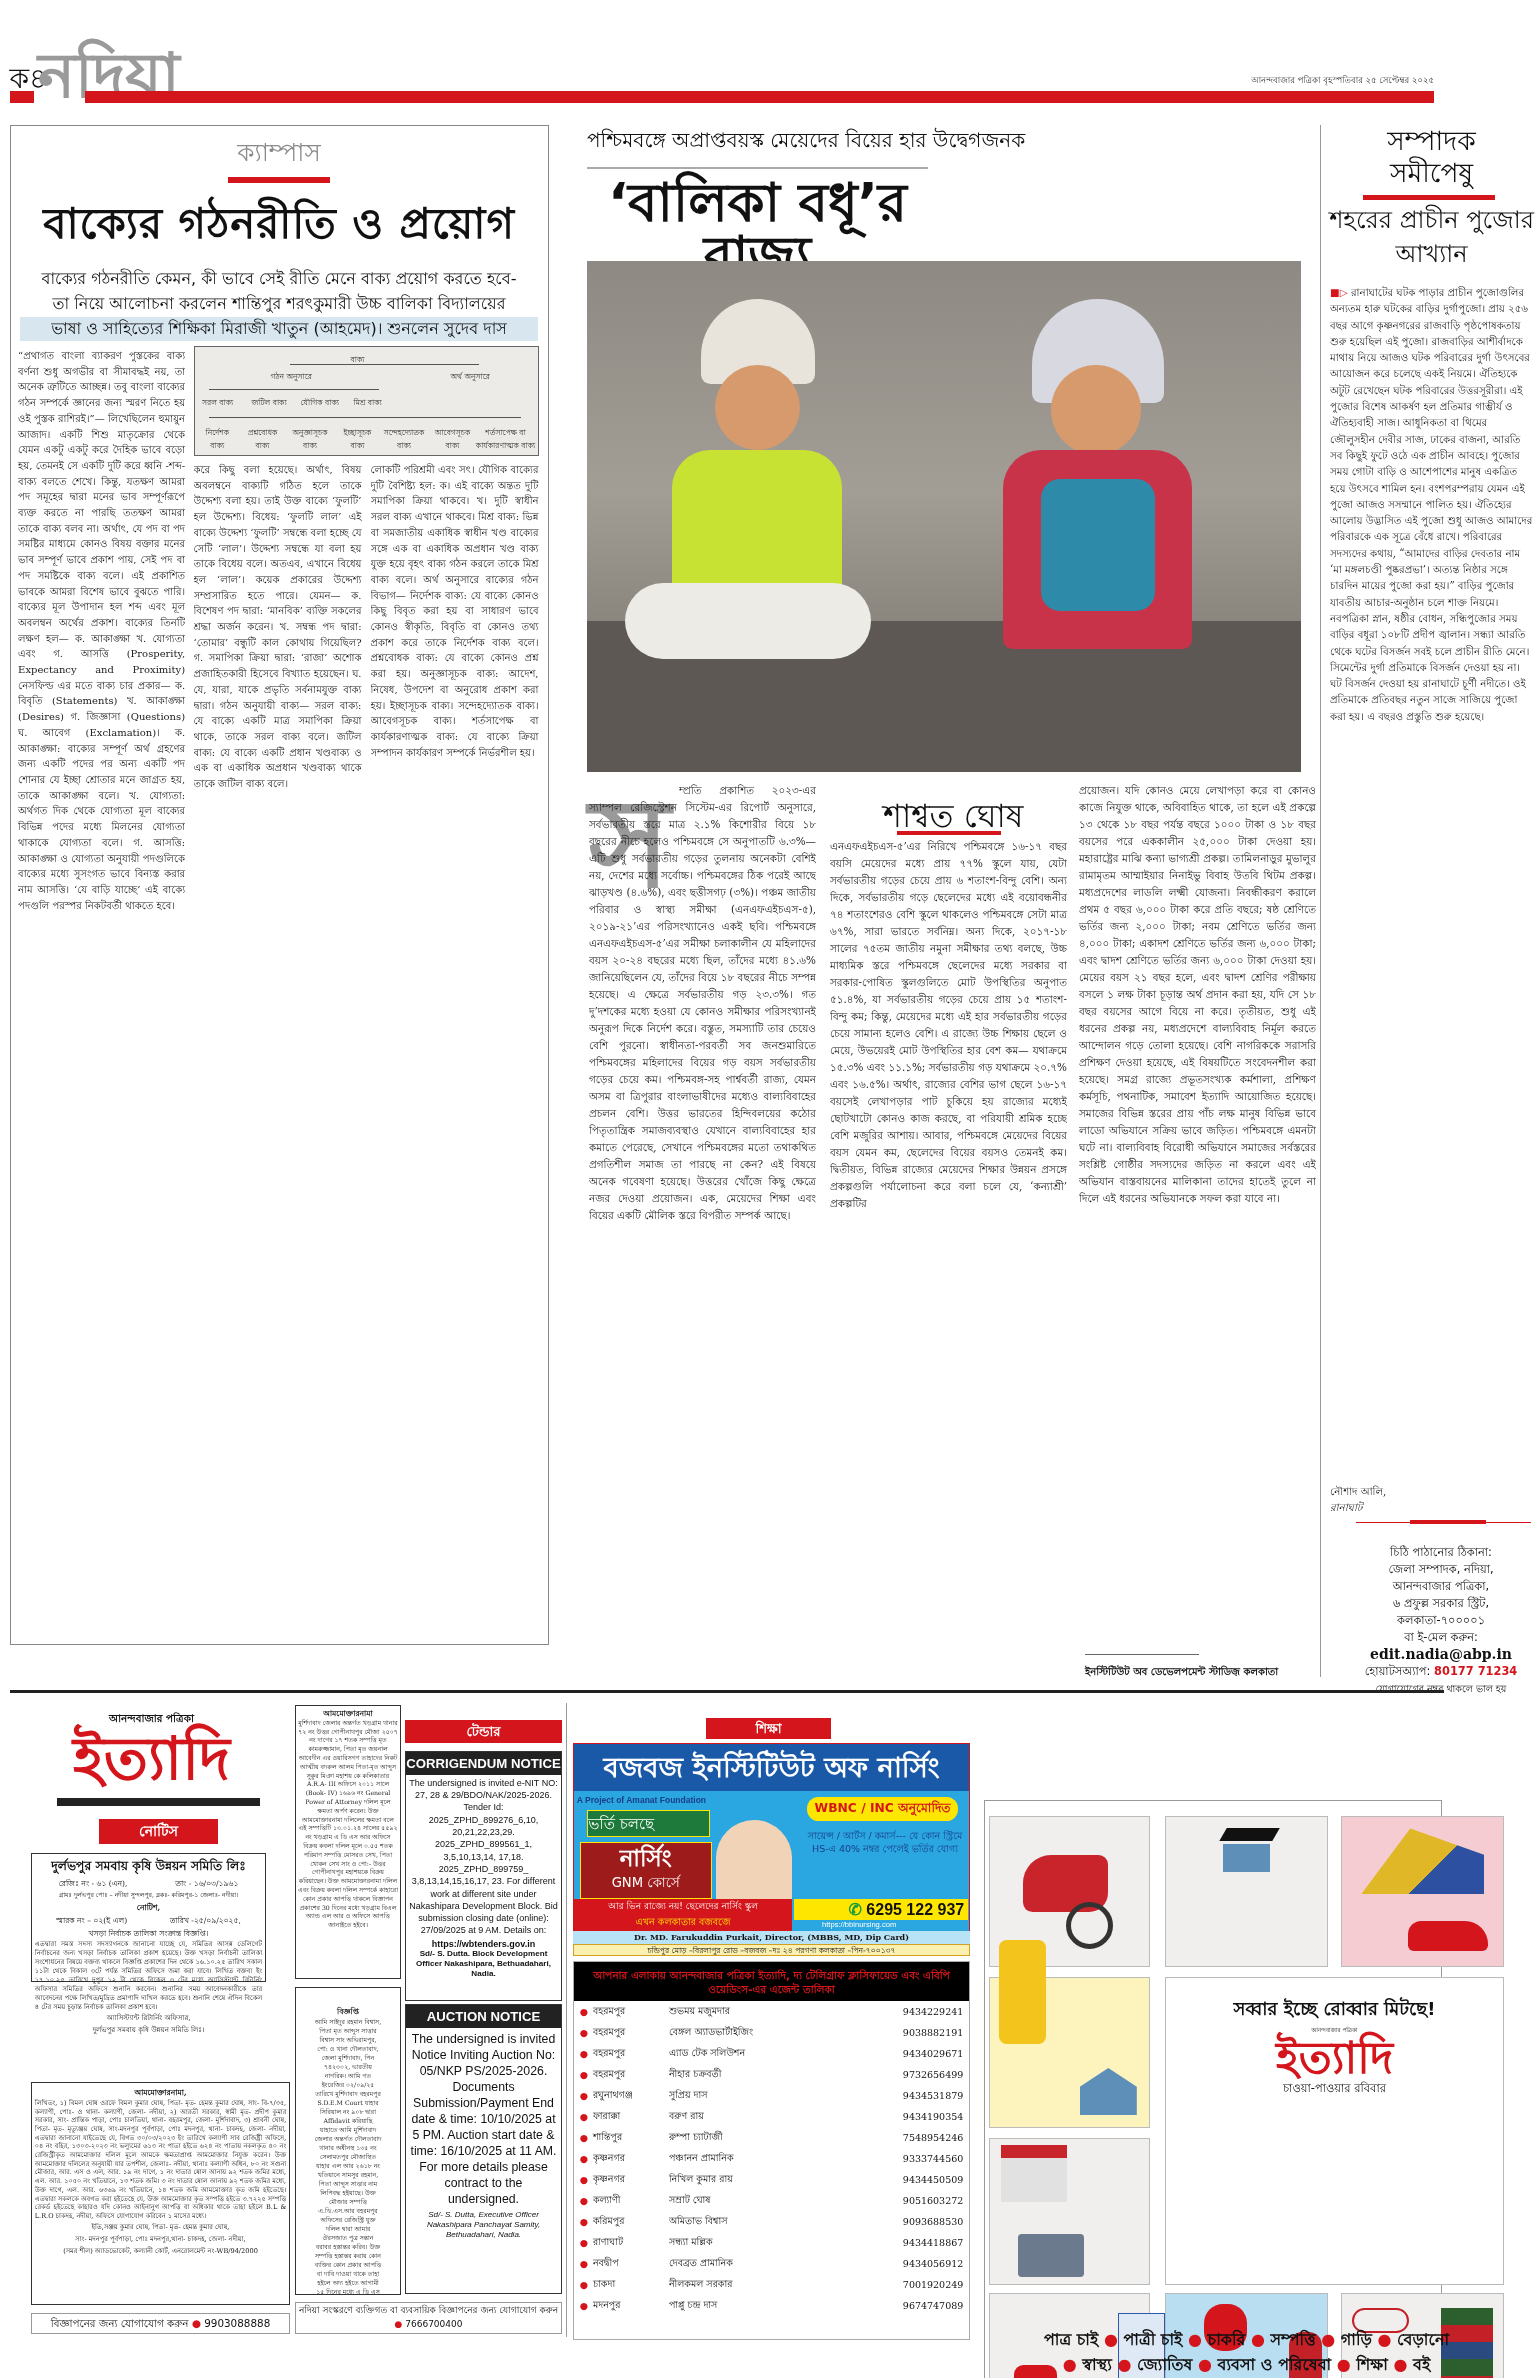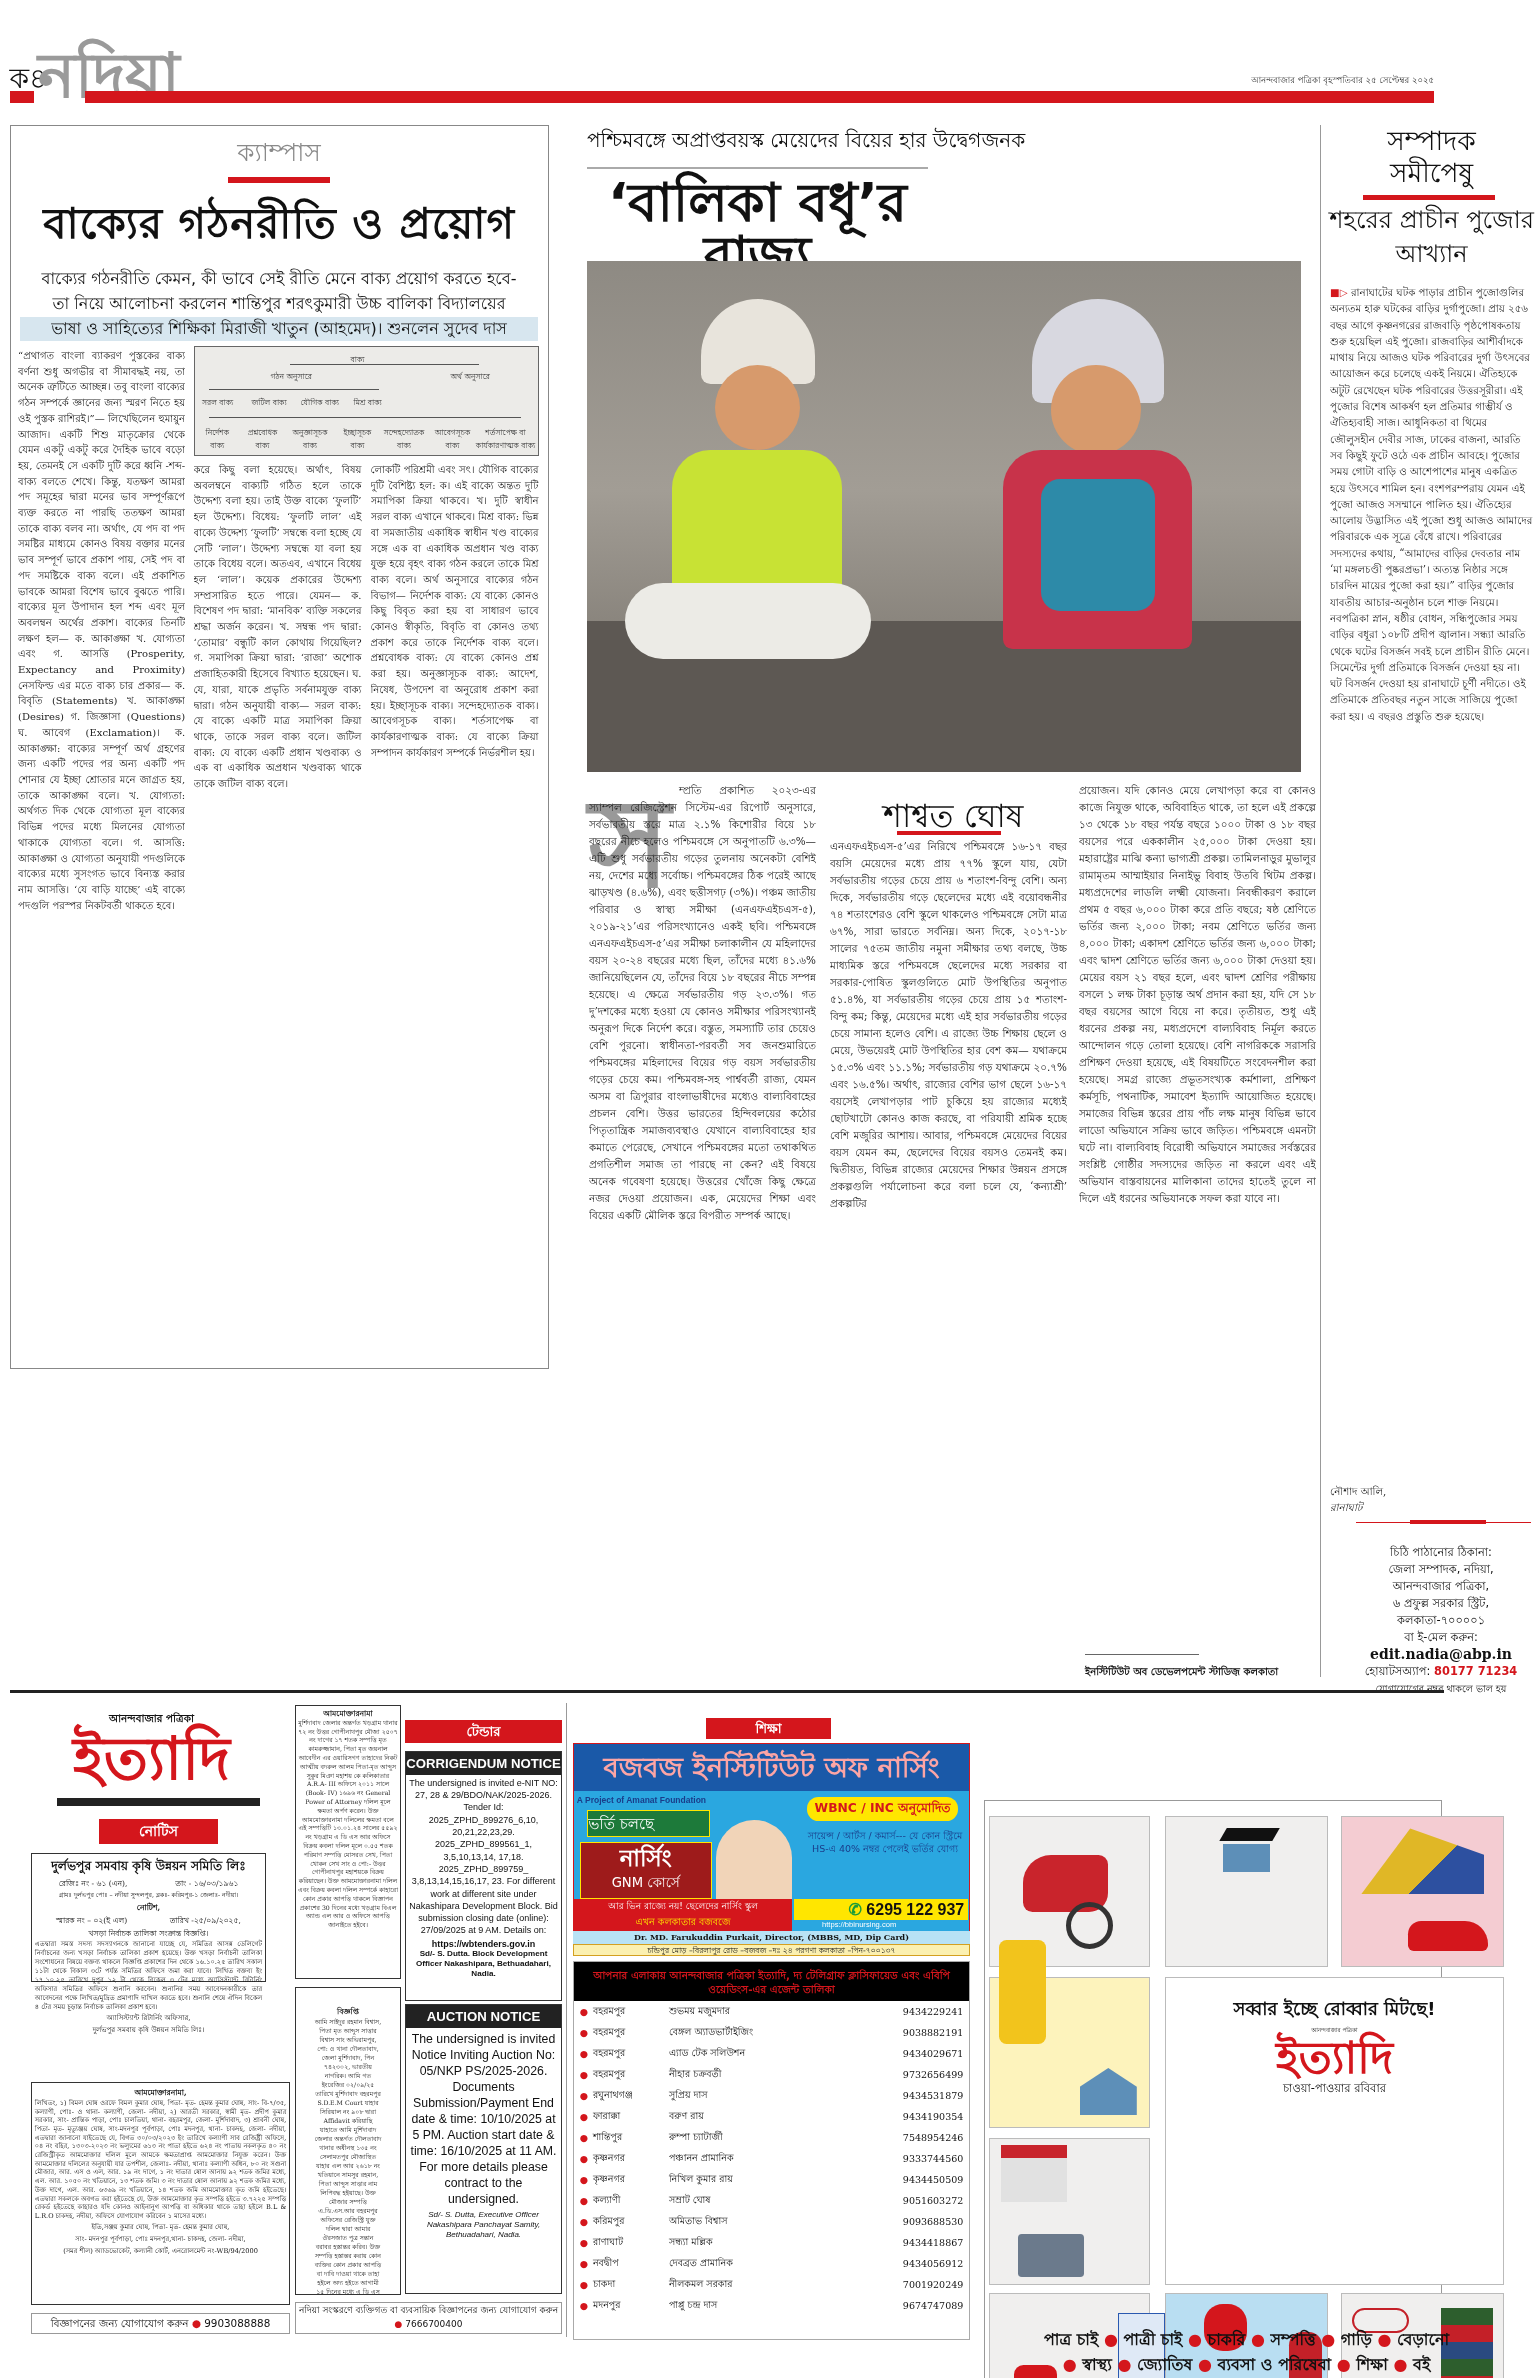--- a/index.html
+++ b/index.html
@@ -6,21 +6,21 @@
   body { width: 1538px; height: 2378px; background: #fff; font-family: "DejaVu Sans", sans-serif; color: #111; position: relative; overflow: hidden; }
   .abs { position: absolute; }
   
   .page-no { left: 9.5px; top: 57px; font-size: 28px; font-family: "DejaVu Serif", serif; }
   .mast-title { left: 38px; top: 45px; font-size: 62px; color: #9a9a9a; font-weight: bold; line-height: 1; }
   .red-bar-left { left: 9.5px; top: 91px; width: 24.6px; height: 12.3px; background: #d4161c; }
   .red-bar-main { left: 85px; top: 91px; width: 1349px; height: 12.3px; background: #d4161c; }
   .paper-date { right: 104px; top: 74px; font-size: 8.5px; color: #333; }
   .col-rule { background: #999; width: 0.9px; }
   
-  .campus-box { left: 9.5px; top: 125px; width: 539px; height: 1244px; border: 0.9px solid #888; }
+  .campus-box { left: 9.5px; top: 125px; width: 539px; height: 1520px; border: 0.9px solid #888; }
   .kicker { width: 100%; text-align: center; font-size: 24.6px; color: #8a8a8a; }
   .kicker-line { width: 102px; height: 5.7px; background: #d4161c; margin: 3.8px auto 0; }
   .campus-head { text-align: center; font-size: 42px; font-weight: bold; margin-top: 7.6px; letter-spacing: 0.9px; }
   .campus-deck { text-align: center; font-size: 16px; line-height: 24.6px; margin-top: 5.7px; padding: 0 5.7px; }
   .deck-hl { background: #d7e6ef; display: block; margin: 0 3.8px; }
   .col-text { font-size: 10px; line-height: 15.7px; text-align: justify; color: #222; font-family: "DejaVu Serif", serif; overflow: hidden; }
   .figure { border: 0.9px solid #666; background: #ecebe8; }
   .tree-node { position: absolute; font-size: 7.6px; color: #333; white-space: nowrap; }
   
   .over-head { left: 587px; top: 125px; width: 345px; font-size: 20px; text-align: center; white-space: nowrap; }
@@ -44,21 +44,21 @@
   
   .ittyadi-logo { color: #d4161c; font-weight: bold; font-family: "DejaVu Serif", serif; }
   .notice-tag { background: #d4161c; color:#fff; text-align: center; font-weight: bold; }
   .box { border: 0.9px solid #333; }
   .small-text { font-size: 7.6px; line-height: 11px; text-align: center; color:#222; font-family: "DejaVu Serif", serif; }
   .tender-tag { background: #d4161c; color: #fff; text-align: center; font-size: 13.2px; font-weight: bold; }
   .corr-head { background: #222; color: #fff; text-align: center; font-weight: bold; font-family: "Liberation Sans", sans-serif; }
   .eng-text { font-family: "Liberation Sans", sans-serif; text-align: center; color:#111; }
   
   .nursing { left: 573px; top: 1743px; width: 397px; height: 189px; background: #2aa7e0; border: 1.9px solid #d4161c; overflow: hidden; }
-  .nursing-title { background: #1a59a8; color: #fca5a5; font-size: 27.4px; font-weight: bold; text-align: center; height: 47px; line-height: 47px; white-space: nowrap; }
+  .nursing-title { background: #1a59a8; color: #ffffff; font-size: 27.4px; font-weight: bold; text-align: center; height: 47px; line-height: 47px; white-space: nowrap; }
   .agent-box { left: 573px; top: 1949px; width: 397px; height: 397px; border: 0.9px solid #aaa; }
   .agent-head { background: #000000; color: #d4161c; font-size: 10.4px; text-align: center; padding: 5.7px 3.8px; line-height: 14px; font-weight: bold; }
   .agent-row { display: flex; font-size: 9.5px; height: 21px; align-items: center; padding: 0 5.7px; }
   .agent-row .dot { color: #d4161c; width: 13.2px; }
   .agent-row .area { width: 76px; }
   .agent-row .name { flex: 1; }
   .agent-row .phone { width: 76px; text-align: right; font-family: "DejaVu Serif", serif; }
   
   .promo { left: 984px; top: 1800px; width: 458px; height: 660px; border: 0.9px solid #999; }
   .tile { position: absolute; border: 1.9px solid #bbb; }

